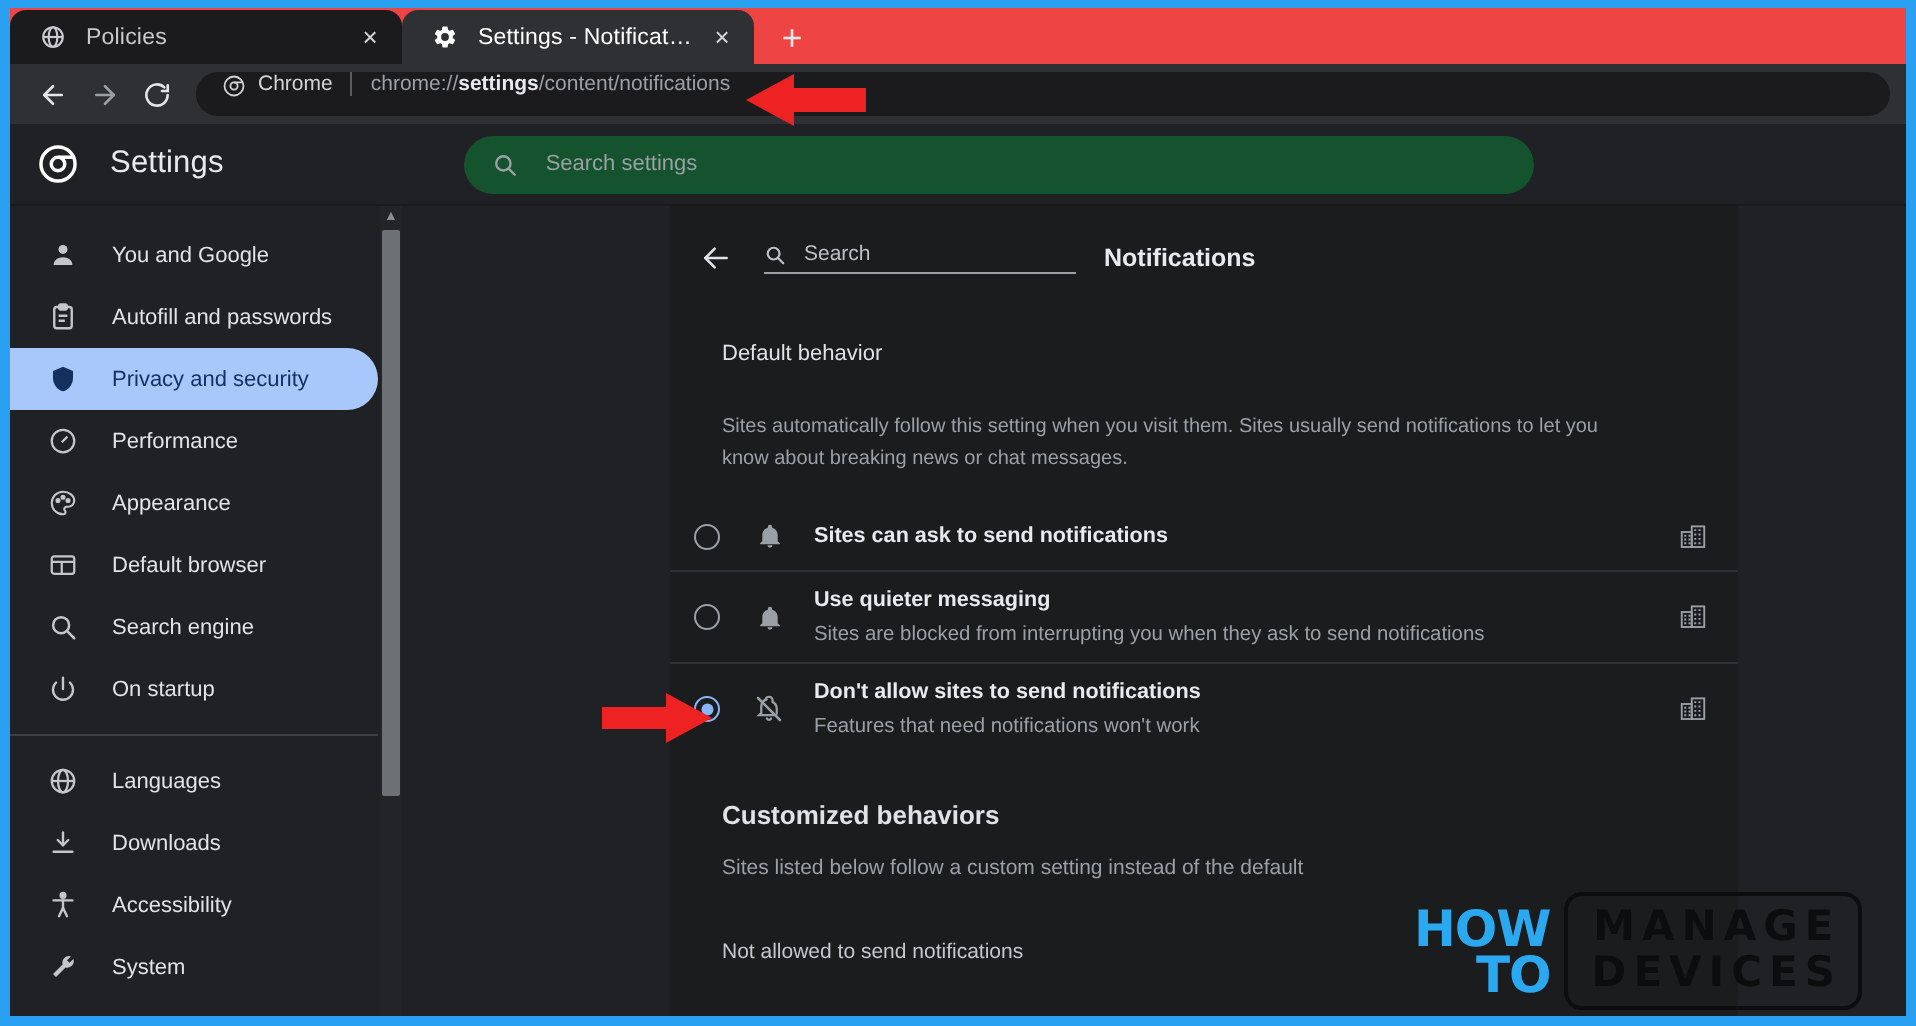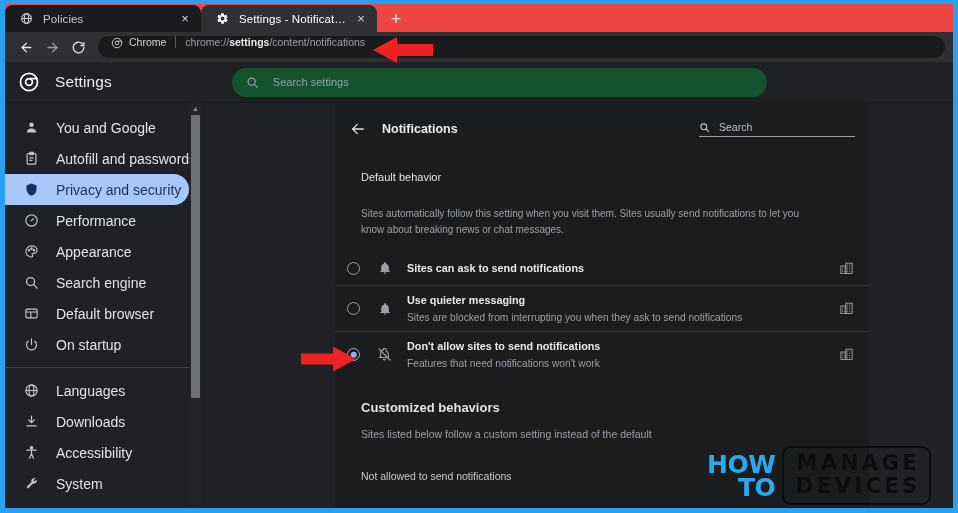--- a/index.html
+++ b/index.html
@@ -190,21 +190,21 @@
     padding-top: 9px;
     overflow: hidden;
   }
   .nav-item {
     position: relative;
     height: 31px;
     display: flex;
     align-items: center;
     padding-left: 18px;
     color: #e1e3e6;
-    font-size: 14px;
+    font-size: 11px;
     border-radius: 0 16px 16px 0;
     margin-right: 14px;
     white-space: nowrap;
   }
   .nav-item .nav-icon {
     width: 17px; height: 17px; flex: 0 0 17px;
     margin-right: 16px;
     display: flex; align-items: center; justify-content: center;
     color: #c4c7ca;
   }
@@ -569,36 +569,36 @@
                 <circle cx="8" cy="10" r="1.2" fill="currentColor"></circle>
                 <circle cx="12" cy="7.4" r="1.2" fill="currentColor"></circle>
                 <circle cx="16" cy="10" r="1.2" fill="currentColor"></circle>
               </svg>
         </span>
         <span>Appearance</span>
       </div>
 
       <div class="nav-item">
         <span class="nav-icon">
+          <svg width="15" height="15" viewBox="0 0 24 24" fill="none" stroke="currentColor" stroke-width="1.8">
+                <rect x="3" y="5" width="18" height="14" rx="2"></rect>
+                <path d="M3 9.5h18M11 9.5V19"></path>
+              </svg>
+        </span>
+        <span>Default browser</span>
+      </div>
+
+      <div class="nav-item">
+        <span class="nav-icon">
           <svg width="15" height="15" viewBox="0 0 24 24" fill="none" stroke="currentColor" stroke-width="2" stroke-linecap="round">
                 <circle cx="10.5" cy="10.5" r="6.4"></circle>
                 <path d="M15.3 15.3L21 21"></path>
               </svg>
         </span>
         <span>Search engine</span>
-      </div>
-
-      <div class="nav-item">
-        <span class="nav-icon">
-          <svg width="15" height="15" viewBox="0 0 24 24" fill="none" stroke="currentColor" stroke-width="1.8">
-                <rect x="3" y="5" width="18" height="14" rx="2"></rect>
-                <path d="M3 9.5h18M11 9.5V19"></path>
-              </svg>
-        </span>
-        <span>Default browser</span>
       </div>
 
       <div class="nav-item">
         <span class="nav-icon">
           <svg width="15" height="15" viewBox="0 0 24 24" fill="none" stroke="currentColor" stroke-width="1.9" stroke-linecap="round">
                 <path d="M12 3v9"></path>
                 <path d="M6.5 6.8a8 8 0 1011 0"></path>
               </svg>
         </span>
         <span>On startup</span>
@@ -659,30 +659,30 @@
     <div id="main">
       <div id="content-card">
 
         <div id="page-head">
           <span id="back-arrow">
             <svg width="16" height="16" viewBox="0 0 24 24" fill="none" stroke="currentColor" stroke-width="1.9" stroke-linecap="round" stroke-linejoin="round">
               <path d="M20 12H4"></path>
                   <path d="M11 19l-7-7 7-7"></path>
             </svg>
           </span>
-          <span id="page-title">Notifications</span>
           <span id="inner-search">
             <span class="mag">
               <svg width="11" height="11" viewBox="0 0 24 24" fill="none" stroke="#bdc1c6" stroke-width="2.4" stroke-linecap="round">
                 <circle cx="10.5" cy="10.5" r="6.4"></circle>
                     <path d="M15.3 15.3L21 21"></path>
               </svg>
             </span>
             <span class="ph">Search</span>
           </span>
+          <span id="page-title">Notifications</span>
         </div>
 
         <div class="section-label">Default behavior</div>
         <div class="section-desc">Sites automatically follow this setting when you visit them. Sites usually send notifications to let you know about breaking news or chat messages.</div>
 
         <div id="radio-group">
 
           <div class="radio-row">
             <span class="radio"></span>
             <span class="bell">

